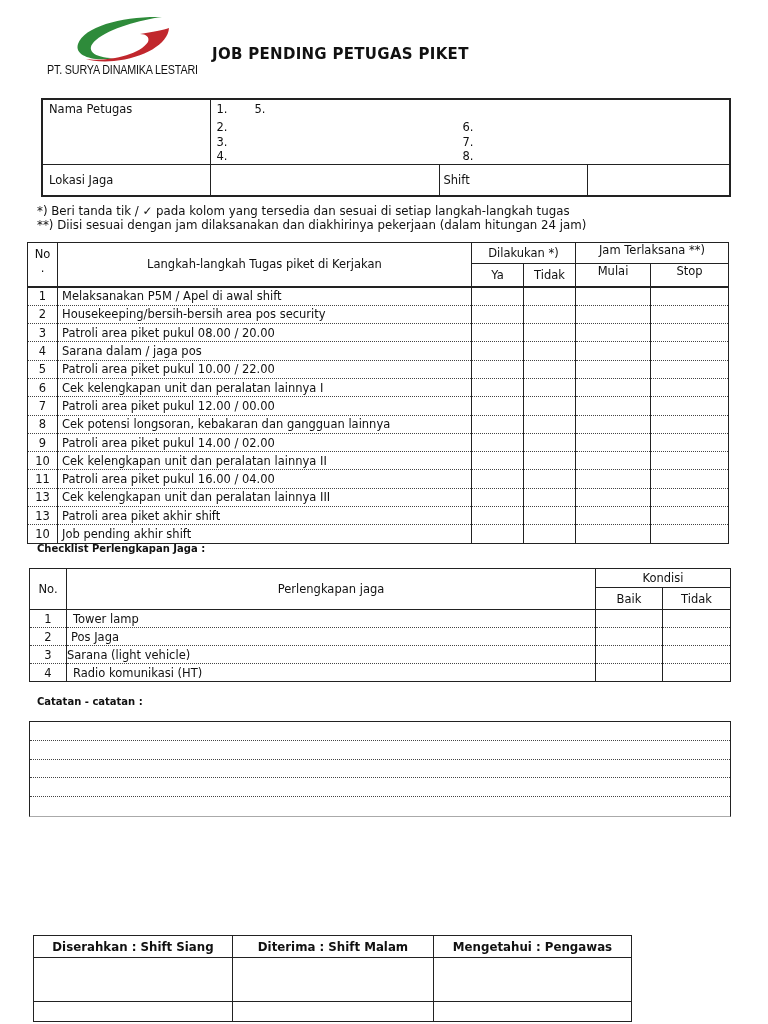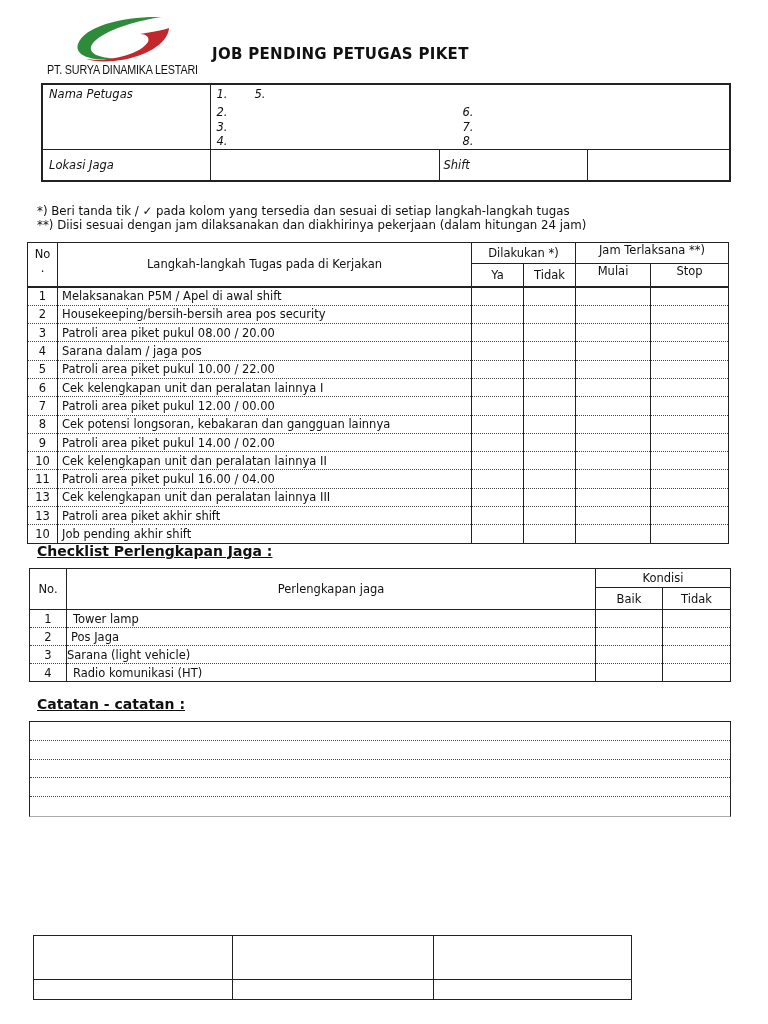--- a/index.html
+++ b/index.html
@@ -7,35 +7,35 @@
          font-family:"DejaVu Sans", sans-serif; color:#111; font-size:11.5px; }
   .abs { position:absolute; }
   .logo { left:44px; top:12px; width:140px; height:66px; }
   .logo-text { left:47px; top:63px; font-family:"Liberation Sans", sans-serif; font-size:12.5px; transform:scaleX(0.86); transform-origin:left; letter-spacing:-0.2px; white-space:nowrap; }
   .title { left:212px; top:45px; font-size:15px; font-weight:bold; letter-spacing:0.3px; white-space:nowrap; }
 
   table { border-collapse:collapse; position:absolute; table-layout:fixed; }
   td { padding:0 4px; vertical-align:middle; white-space:nowrap; overflow:hidden; }
 
   
-  .info { left:41px; top:83px; width:688px; border:2px solid #222;font-style:italic; }
+  .info { left:41px; top:98px; width:688px; border:2px solid #222; }
   .info td { border:1.5px solid #222; }
   .info td.lbl { padding-left:6px; }
 
   .notes { left:37px; font-size:11.8px; white-space:nowrap; }
 
   
   .tasks { left:27px; top:242px; width:701px; border:1.5px solid #222; }
   .tasks th, .tasks td { border-left:1.5px solid #222; border-right:1.5px solid #222; }
   .tasks th { font-weight:normal; border:1.5px solid #222; font-size:11.5px; padding:0; }
   .tasks tbody td { border-top:1px dotted #444; border-bottom:1px dotted #444; height:17.3px; }
   .tasks tbody tr:first-child td { border-top:2.5px solid #222; }
   .tasks td.no { text-align:center; padding:0; }
 
-  .section-label { left:37px; font-weight:bold; text-decoration:underline; font-size:14px; white-space:nowrap; }
+  .section-label { left:37px; font-weight:bold; font-size:10px; white-space:nowrap; }
 
   .equip { left:29px; top:568px; width:701px; border:1.5px solid #222; }
   .equip th { font-weight:normal; border:1.5px solid #222; padding:0; }
   .equip td { border-left:1.5px solid #222; border-right:1.5px solid #222; border-top:1px dotted #444; border-bottom:1px dotted #444; height:17px; }
   .equip tbody tr:first-child td { border-top:1.5px solid #222; }
   .equip td.no { text-align:center; padding:0; }
 
   .catatan { left:29px; top:721px; width:700px; height:94px; border:1.5px solid #222; border-right-color:#222; border-bottom-color:#aaa; }
   .catatan .line { position:absolute; left:0; right:0; border-top:1px dotted #444; height:0; }
 
@@ -96,21 +96,21 @@
       <col style="width:52px">
       <col style="width:75px">
       <col style="width:78px">
     </colgroup>
   <thead>
     <tr style="height:21px">
       <th rowspan="2" style="vertical-align:top;padding-top:4px">
         <div>No</div>
         <div>.</div>
       </th>
-      <th rowspan="2">Langkah-langkah Tugas pada di Kerjakan</th>
+      <th rowspan="2">Langkah-langkah Tugas piket di Kerjakan</th>
       <th colspan="2">Dilakukan *)</th>
       <th colspan="2" style="vertical-align:top">Jam Terlaksana **)</th>
     </tr>
     <tr style="height:23px">
       <th>Ya</th>
       <th>Tidak</th>
       <th style="vertical-align:top">Mulai</th>
       <th style="vertical-align:top">Stop</th>
     </tr>
   </thead>
@@ -285,20 +285,25 @@
   <div class="line" style="top:74px"></div>
 </div>
 
 <table class="sign">
   <colgroup>
       <col style="width:199px">
       <col style="width:201px">
       <col style="width:198px">
     </colgroup>
   <tbody>
+      <tr>
+    <th>Diserahkan : Shift Siang</th>
+    <th>Diterima : Shift Malam</th>
+    <th>Mengetahui : Pengawas</th>
+  </tr>
   <tr style="height:44px">
     <td></td>
     <td></td>
     <td></td>
   </tr>
   <tr style="height:20px">
     <td></td>
     <td></td>
     <td></td>
   </tr>

